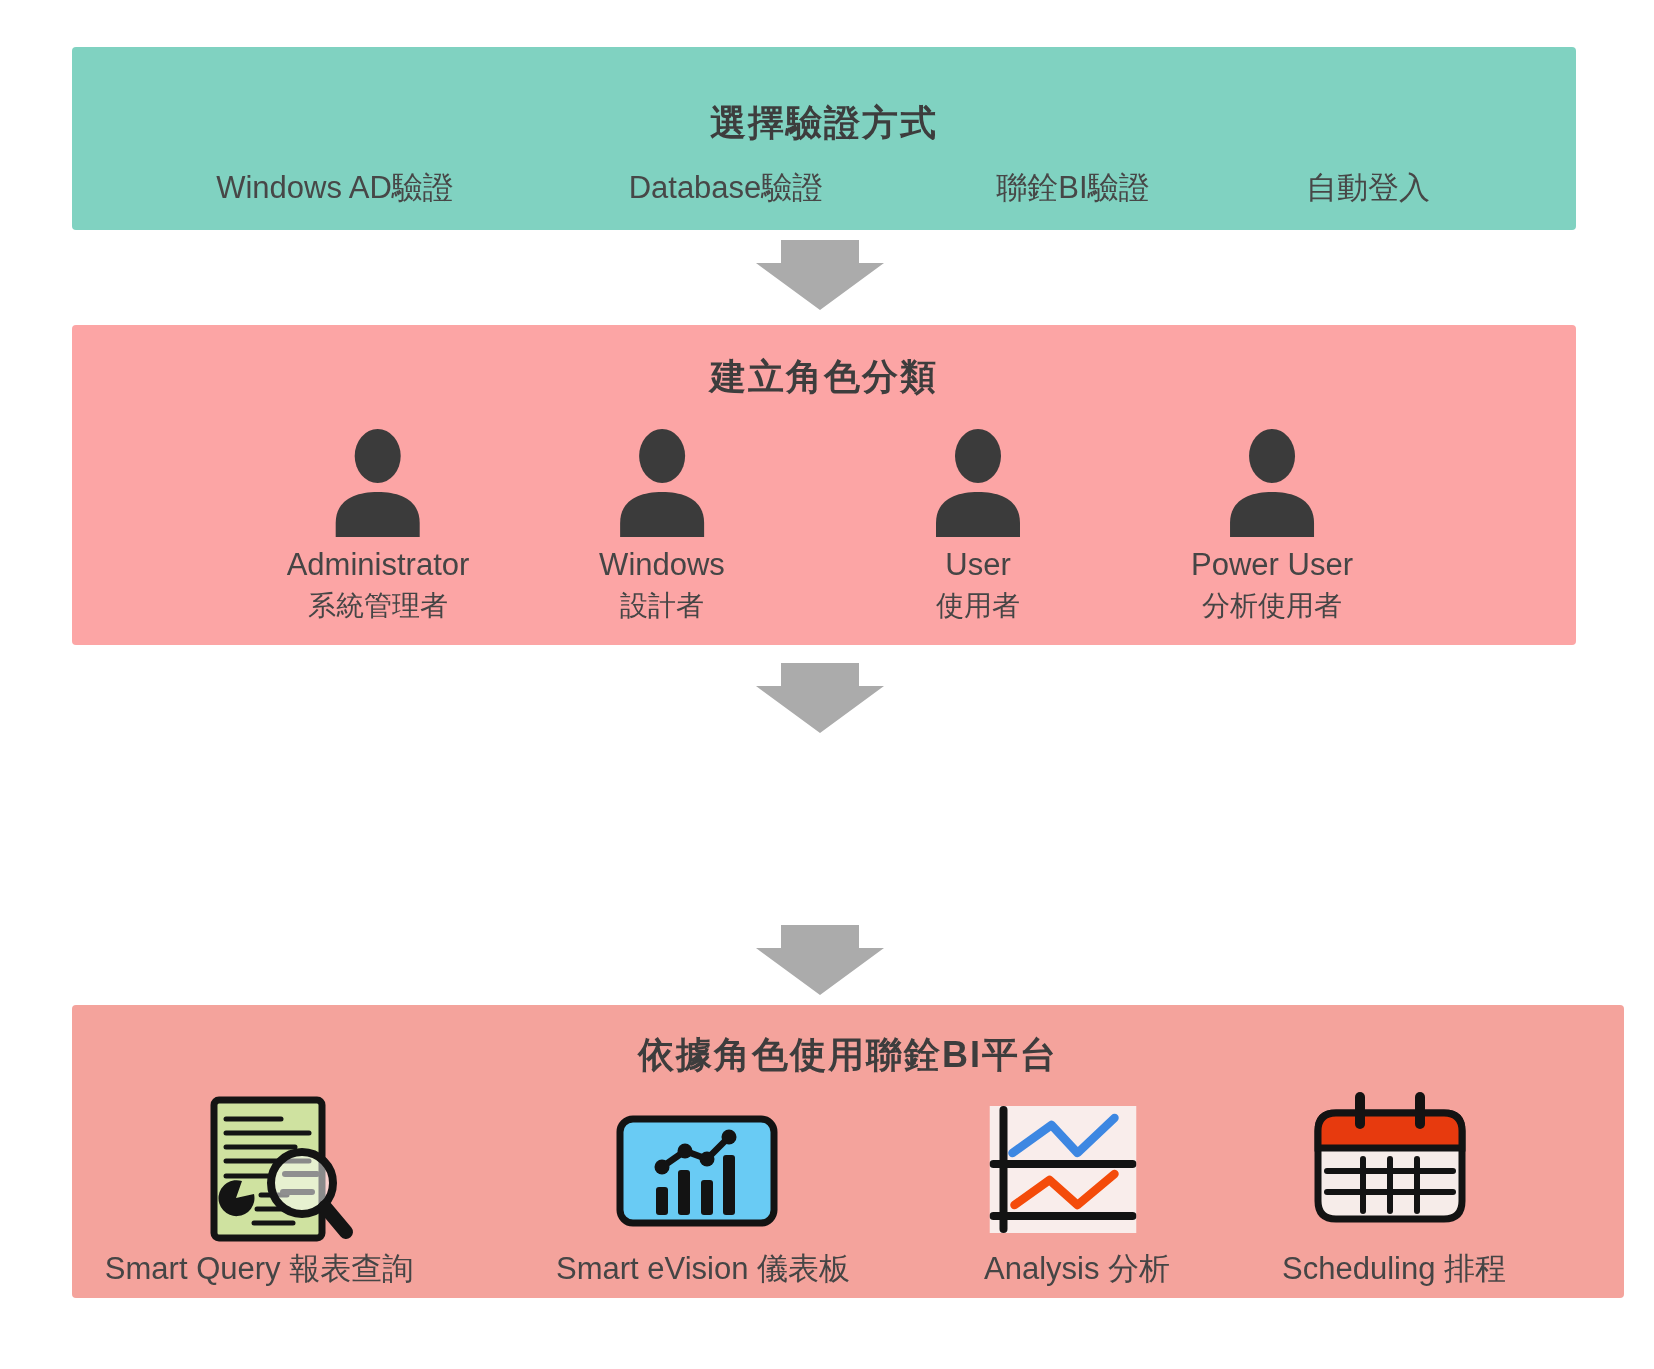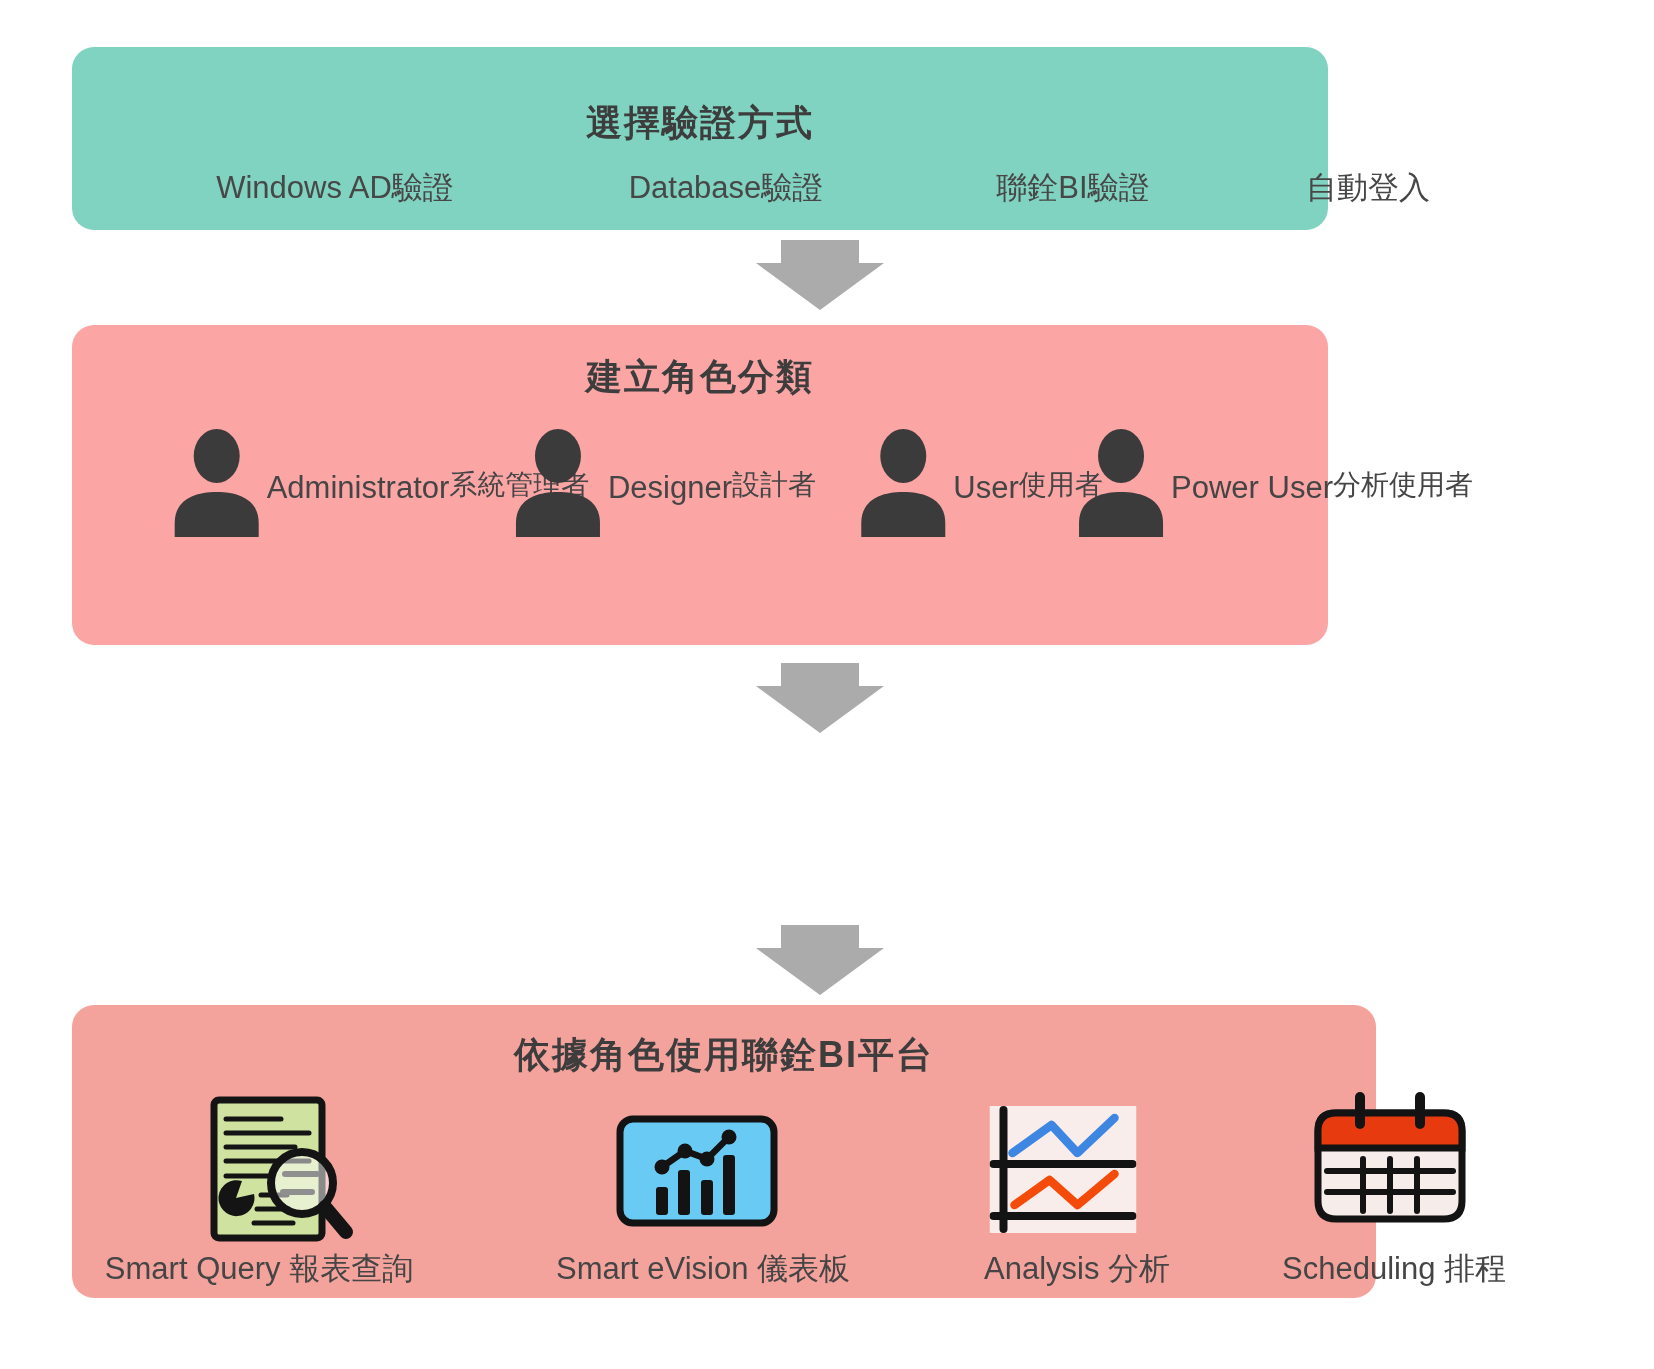--- a/index.html
+++ b/index.html
@@ -1,35 +1,35 @@
 <!DOCTYPE html>
 <html><head>
 <meta charset="utf-8">
 <style>
   html,body { margin:0; padding:0; background:#ffffff; }
   .canvas {
     position:relative; width:1654px; height:1369px; background:#ffffff;
     font-family:"Liberation Sans","DejaVu Sans",sans-serif; overflow:hidden;
   }
-  .box { position:absolute; left:72px; width:1256px; border-radius:22px; }
+  .box { position:absolute; left:72px; width:1504px; border-radius:4px; }
   .box-title {
     position:absolute; left:0; right:0; text-align:center;
     font-size:36px; font-weight:bold; color:#3d3d3d; letter-spacing:2px;
     white-space:nowrap;
   }
   .pos { position:absolute; transform:translateX(-50%); white-space:nowrap; }
   .item { font-size:31px; color:#474747; }
   .arrow { position:absolute; left:820px; transform:translateX(-50%); }
 
   
   #box-auth   { top:47px;  height:183px; background:#80d2c1; }
   
   #box-roles  { top:325px; height:320px; background:#fca5a5; }
   .role { position:absolute; top:104px; transform:translateX(-50%);
-          display:flex; flex-direction:row; align-items:center; }
+          display:flex; flex-direction:column; align-items:center; }
   .role svg { width:100px; height:108px; }
   .role-en { margin-top:10px; font-size:31px; color:#454545; white-space:nowrap; }
   .role-zh { margin-top:4px;  font-size:28px; color:#454545; white-space:nowrap; }
   
   #box-perms  { top:741px; height:169px; background:#fbd180; }
   
   #box-platform { top:1005px; height:293px; background:#f4a39c;padding-left:48px; }
   .app-icon  { position:absolute; transform:translateX(-50%); }
   .app-label { position:absolute; top:243px; transform:translateX(-50%);
                font-size:31px; color:#454545; white-space:nowrap; }
@@ -61,21 +61,21 @@
       </svg>
       <div class="role-en">Administrator</div>
       <div class="role-zh">系統管理者</div>
     </div>
 
     <div class="role" style="left:590px">
       <svg viewBox="0 0 100 108">
         <ellipse cx="50" cy="27" rx="23" ry="27" fill="#3b3b3b"></ellipse>
         <path d="M8 108 V94 C8 72 26 63 50 63 C74 63 92 72 92 94 V108 Z" fill="#3b3b3b"></path>
       </svg>
-      <div class="role-en">Designer</div>
+      <div class="role-en">Windows</div>
       <div class="role-zh">設計者</div>
     </div>
 
     <div class="role" style="left:1200px">
       <svg viewBox="0 0 100 108">
         <ellipse cx="50" cy="27" rx="23" ry="27" fill="#3b3b3b"></ellipse>
         <path d="M8 108 V94 C8 72 26 63 50 63 C74 63 92 72 92 94 V108 Z" fill="#3b3b3b"></path>
       </svg>
       <div class="role-en">Power User</div>
       <div class="role-zh">分析使用者</div>

